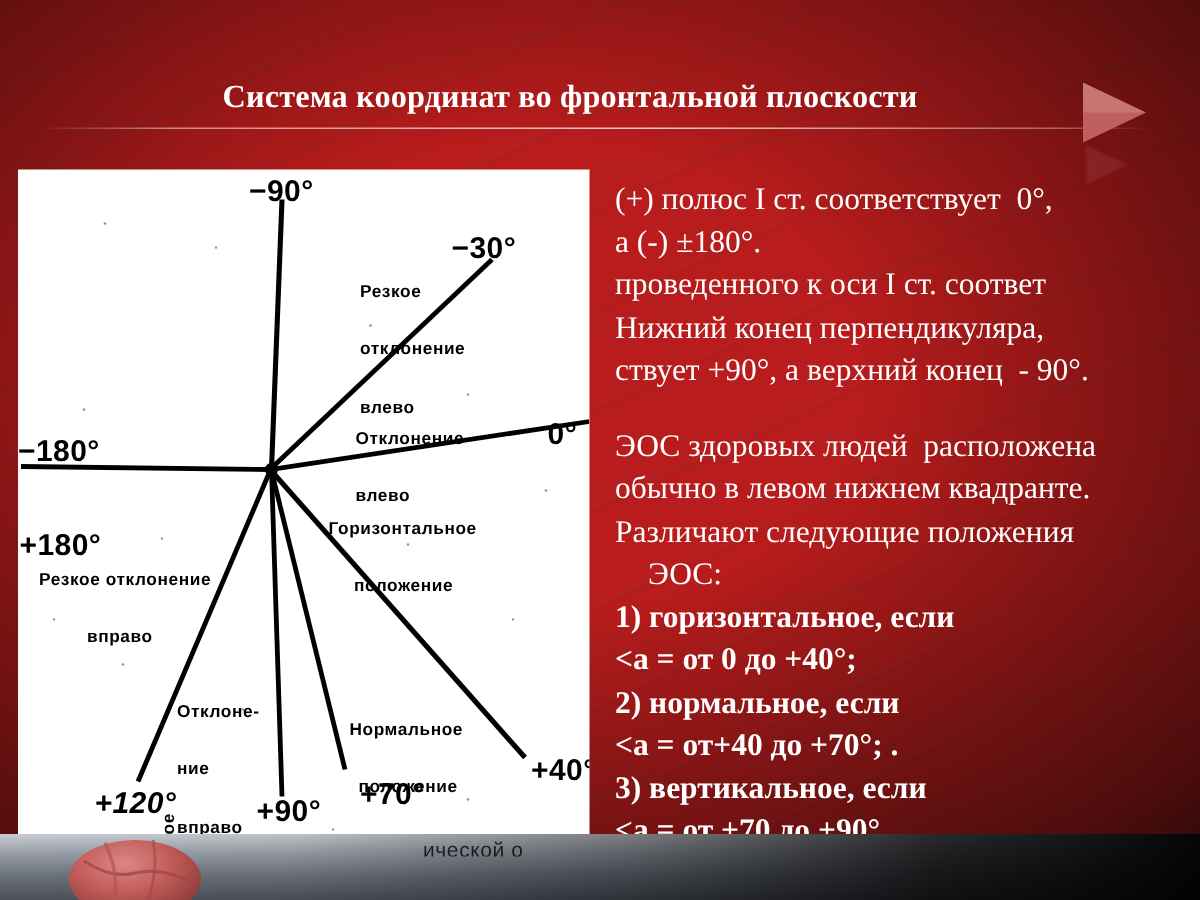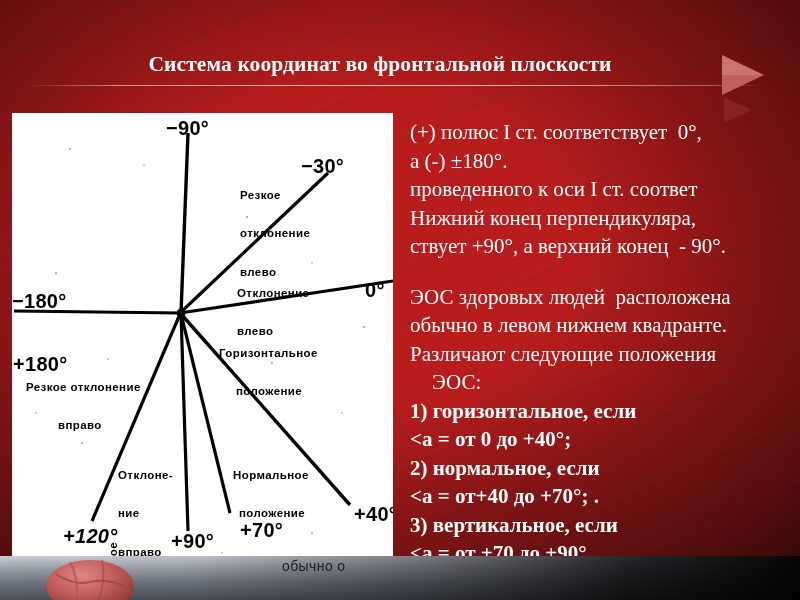--- a/index.html
+++ b/index.html
@@ -318,21 +318,21 @@
       <div>Отклоне-</div>
       <div>ние</div>
       <div>вправо</div>
     </div>
 
     <div class="dlabel zone rot" style="left:172px; top:412px;">
       <div>Вертикальное</div>
       <div>положение</div>
     </div>
 
-    <div class="dlabel zone" style="left:221px; top:330px;">
+    <div class="dlabel zone" style="left:221px; top:342px;">
       <div>Нормальное</div>
       <div style="padding-left:6px;">положение</div>
     </div>
   </div>
 
   <div id="text-column">
     <p class="para">(+) полюс I ст. соответствует  0°,</p>
     <p class="para">а (-) ±180°.</p>
     <p class="para">проведенного к оси I ст. соответ</p>
     <p class="para">Нижний конец перпендикуляра,</p>
@@ -363,15 +363,15 @@
           <stop offset="100%" stop-color="#8d3634"></stop>
         </radialGradient>
       </defs>
       <ellipse cx="50" cy="30" rx="44" ry="26" fill="url(#hg)"></ellipse>
       <path d="M 16 18 Q 34 30 50 26 Q 68 22 88 32" stroke="#a34a47" stroke-width="2" fill="none" opacity="0.8"></path>
       <path d="M 30 6 Q 40 26 36 48" stroke="#b45a56" stroke-width="2.4" fill="none" opacity="0.75"></path>
       <path d="M 62 4 Q 66 24 58 46" stroke="#a94f4c" stroke-width="2" fill="none" opacity="0.7"></path>
     </svg>
   </div>
   <div id="bottom-band-fade"></div>
-  <div id="cut-caption">обычно о</div>
+  <div id="cut-caption">ической о</div>
 
 </div>
 
 </body></html>

